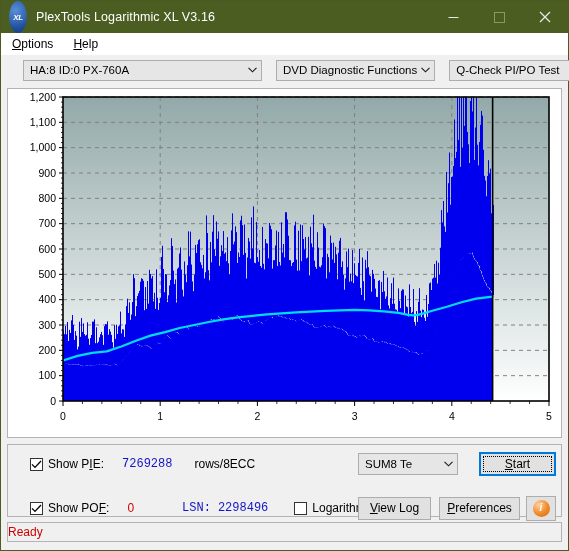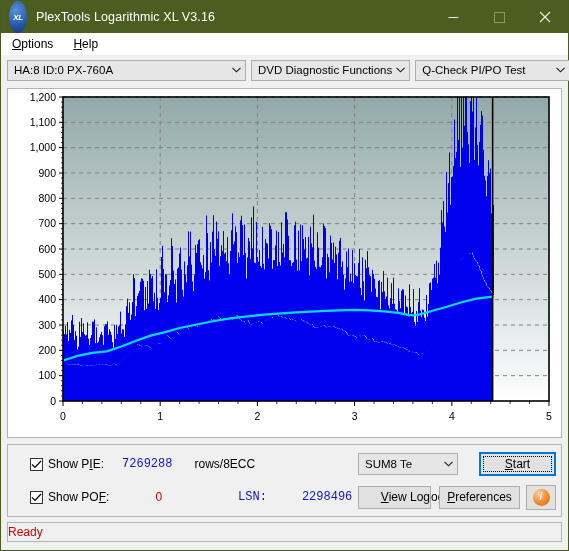--- a/index.html
+++ b/index.html
@@ -46,21 +46,21 @@
     border-bottom:1px solid #ffffff;
   }
   .menu-item{
     font-size:12px;color:#000;padding:2px 9px 2px 5px;margin-right:6px;
     white-space:nowrap;
   }
   .menu-item u{text-decoration:underline;}
   
   .toolbar{
     height:30px;background:#f0f0f0;flex:0 0 auto;
-    display:flex;align-items:center;padding:0 6px;gap:5px;
+    display:flex;align-items:center;padding:0 22px;gap:14px;
     box-sizing:border-box;
   }
   .combo{
     height:21px;background:#e6e6e6;
     border:1px solid #adadad;
     display:flex;align-items:center;
     box-sizing:border-box;position:relative;
     font-size:11.5px;color:#000;
   }
   .combo .cval{padding-left:6px;white-space:nowrap;overflow:hidden;flex:1;}
@@ -78,21 +78,21 @@
   }
   .chart-svg{display:block;}
   
   .bottom-panel{
     margin:6px 6px 0 6px;background:#f0f0f0;
     border:1px solid #b4b4b4;
     height:73px;box-sizing:border-box;position:relative;flex:0 0 auto;
   }
   .row{position:absolute;left:0;right:0;display:flex;align-items:center;}
   .row1{top:8px;height:22px;}
-  .row2{top:41px;height:22px;gap:28px;}
+  .row2{top:52px;height:22px;}
   .chk{
     display:flex;align-items:center;white-space:nowrap;font-size:12px;color:#000;
   }
   .chkbox{
     width:13px;height:13px;background:#fff;border:1px solid #333;
     margin-right:5px;display:flex;align-items:center;justify-content:center;
     flex:0 0 auto;box-sizing:border-box;
   }
   .chklabel u{text-decoration:underline;}
   .val-blue{color:#1414c8;font-size:12px;white-space:nowrap;font-family:Liberation Mono, monospace;}
@@ -800,21 +800,21 @@
         </span>
         <span class="chklabel"><span>Show PO</span><u>F</u><span>:</span></span>
       </div>
       <div class="val-red" style="margin-left:18px;">0</div>
       <div class="val-blue" style="margin-left:48px;">LSN:</div>
       <div class="val-blue" style="margin-left:7px;">2298496</div>
       <div class="chk" style="margin-left:26px;">
         <span class="chkbox"></span>
         <span class="chklabel">Logarithmic</span>
       </div>
-      <div class="btn" style="position:absolute;left:350px;width:73px;justify-content:flex-end;">
+      <div class="btn" style="position:absolute;left:350px;width:73px;">
         <span><u>V</u><span>iew Log</span></span>
       </div>
       <div class="btn" style="position:absolute;left:431px;width:81px;">
         <span><u>P</u><span>references</span></span>
       </div>
       <div class="info-btn" style="position:absolute;left:518px;">
         <span class="info-ball">
             <span>i</span>
           </span>
       </div>

